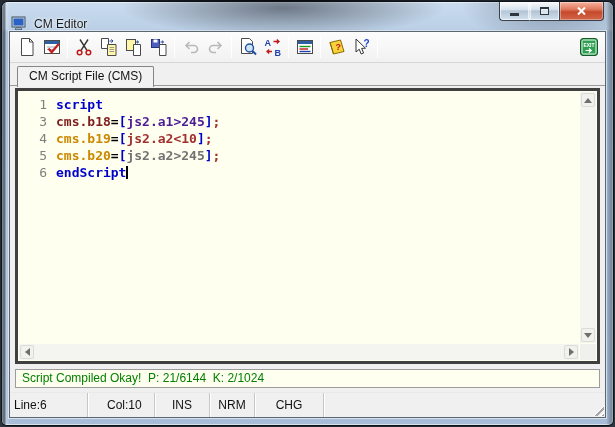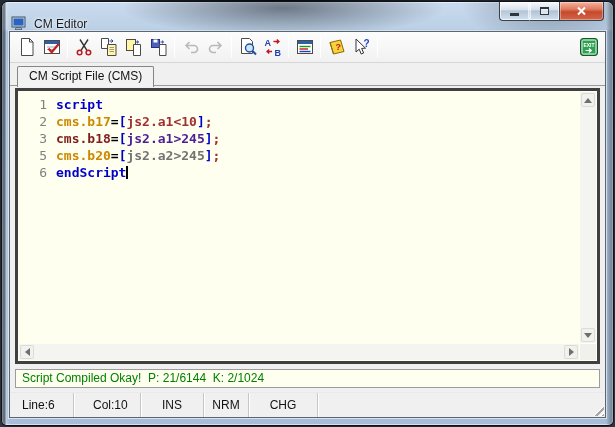--- a/index.html
+++ b/index.html
@@ -82,24 +82,24 @@
   .tri-right { width:0;height:0;border-top:4px solid transparent;border-bottom:4px solid transparent;border-left:5px solid #6f6f6f; }
   .msgbar {
     flex:none; height:19px; margin:5px 5px 4px; border:1px solid #9c9c9c; background:#ffffef;
     color:#008000; font-size:12px; line-height:17px; padding-left:6px; white-space:pre;
   }
   .statusbar {
     flex:none; height:25px; background:#f0f0f0; border-top:1px solid #e9e9e9;
     display:flex; align-items:stretch; font-size:12px; color:#111; position:relative;
   }
   .seg { border-right:1px solid #c6c6c6; box-shadow:1px 0 0 #fff; padding-top:5px; }
-  .seg.s1 { width:64px; padding-left:12px; }
+  .seg.s1 { width:78px; padding-left:4px; }
   .seg.s2 { width:67px; padding-left:19px; }
   .seg.c  { text-align:center; }
-  .seg.s3 { width:63px; } .seg.s4 { width:45px; } .seg.s5 { width:69px; }
+  .seg.s3 { width:55px; } .seg.s4 { width:45px; } .seg.s5 { width:69px; }
   .seg.s6 { flex:1; border-right:none; box-shadow:none; }
   .grip {
     position:absolute; right:1px; bottom:1px; width:13px; height:13px;
     background:repeating-linear-gradient(135deg, #f0f0f0 0 2px, #ffffff 2px 3px, #a6a6a6 3px 4.5px);
     clip-path:polygon(100% 0, 100% 100%, 0 100%);
   }
   svg { display:block; }
 </style>
 </head>
 <body>
@@ -244,22 +244,22 @@
       </div>
     </div>
 
     <div class="tabbar">
       <span class="tab">CM Script File (CMS)</span>
     </div>
 
     <div class="editor-wrap">
       <div class="code-area">
           <div class="cl"><span class="ln" style="color: rgb(128, 128, 128);">1</span><span style="color: rgb(0, 0, 204);">script</span></div>
-          <div class="cl"><span class="ln" style="color: rgb(128, 128, 128);">2</span><span style="color: rgb(204, 136, 0);">cms.b17</span><span style="color: rgb(0, 0, 0);">=</span><span style="color: rgb(0, 0, 204);">[</span><span style="color: rgb(160, 48, 48);">js2.a1&lt;10</span><span style="color: rgb(0, 0, 204);">]</span><span style="color: rgb(160, 48, 48);">;</span></div>
           <div class="cl"><span class="ln" style="color: rgb(128, 128, 128);">3</span><span style="color: #7f1d1d;">cms.b18</span><span style="color: rgb(0, 0, 0);">=</span><span style="color: rgb(0, 0, 204);">[</span><span style="color: #4c1d95;">js2.a1&gt;245</span><span style="color: rgb(0, 0, 204);">]</span><span style="color: rgb(160, 48, 48);">;</span></div>
+          <div class="cl"><span class="ln" style="color: rgb(128, 128, 128);">4</span><span style="color: rgb(204, 136, 0);">cms.b19</span><span style="color: rgb(0, 0, 0);">=</span><span style="color: rgb(0, 0, 204);">[</span><span style="color: rgb(160, 48, 48);">js2.a2&lt;10</span><span style="color: rgb(0, 0, 204);">]</span><span style="color: rgb(160, 48, 48);">;</span></div>
           <div class="cl"><span class="ln" style="color: rgb(128, 128, 128);">5</span><span style="color: rgb(204, 136, 0);">cms.b20</span><span style="color: rgb(0, 0, 0);">=</span><span style="color: rgb(0, 0, 204);">[</span><span style="color: #737373;">js2.a2&gt;245</span><span style="color: rgb(0, 0, 204);">]</span><span style="color: rgb(160, 48, 48);">;</span></div>
           <div class="cl"><span class="ln" style="color: rgb(128, 128, 128);">6</span><span style="color: rgb(0, 0, 204);">endScript</span><span class="caret"></span></div>
         </div>
       <div class="vscroll">
         <div class="sbtn up">
             <span class="tri-up"></span>
           </div>
         <div class="sbtn down">
             <span class="tri-down"></span>
           </div>

